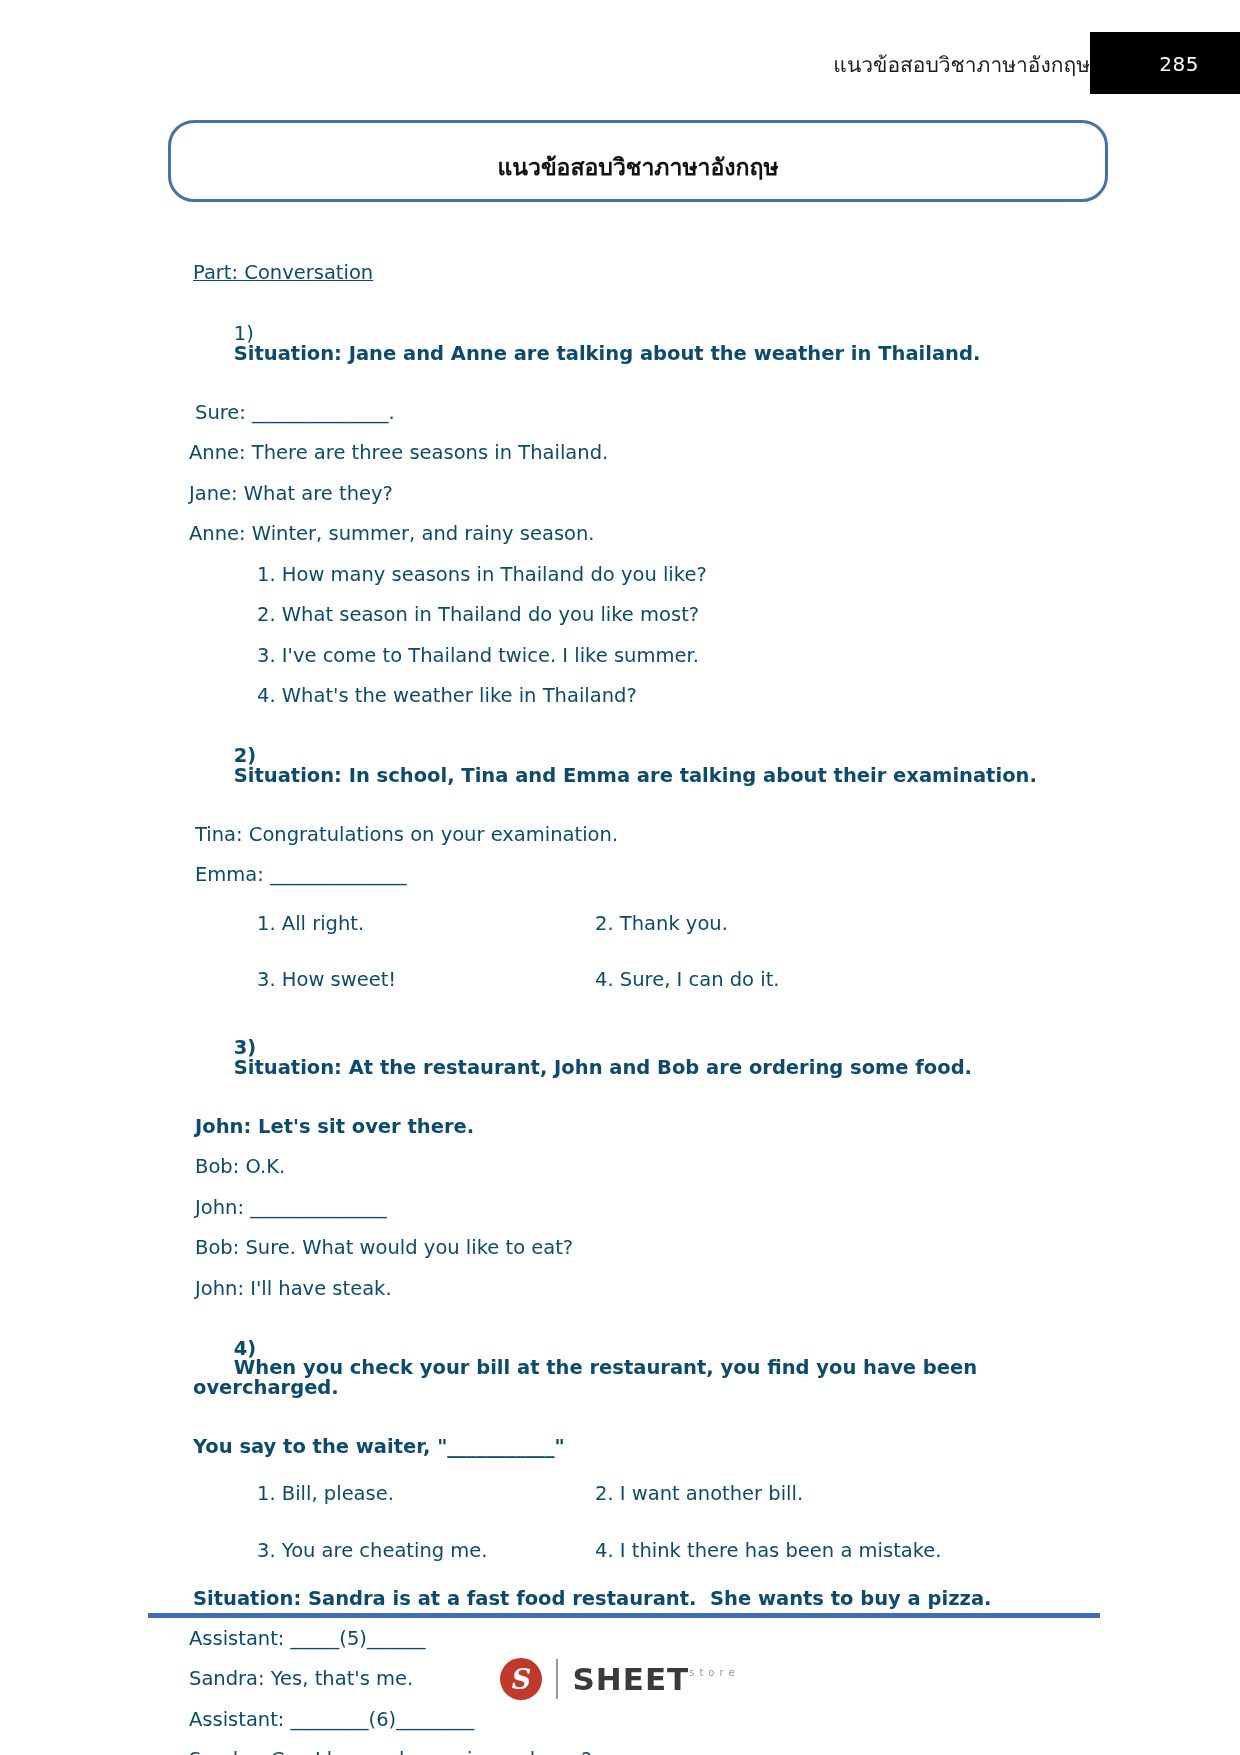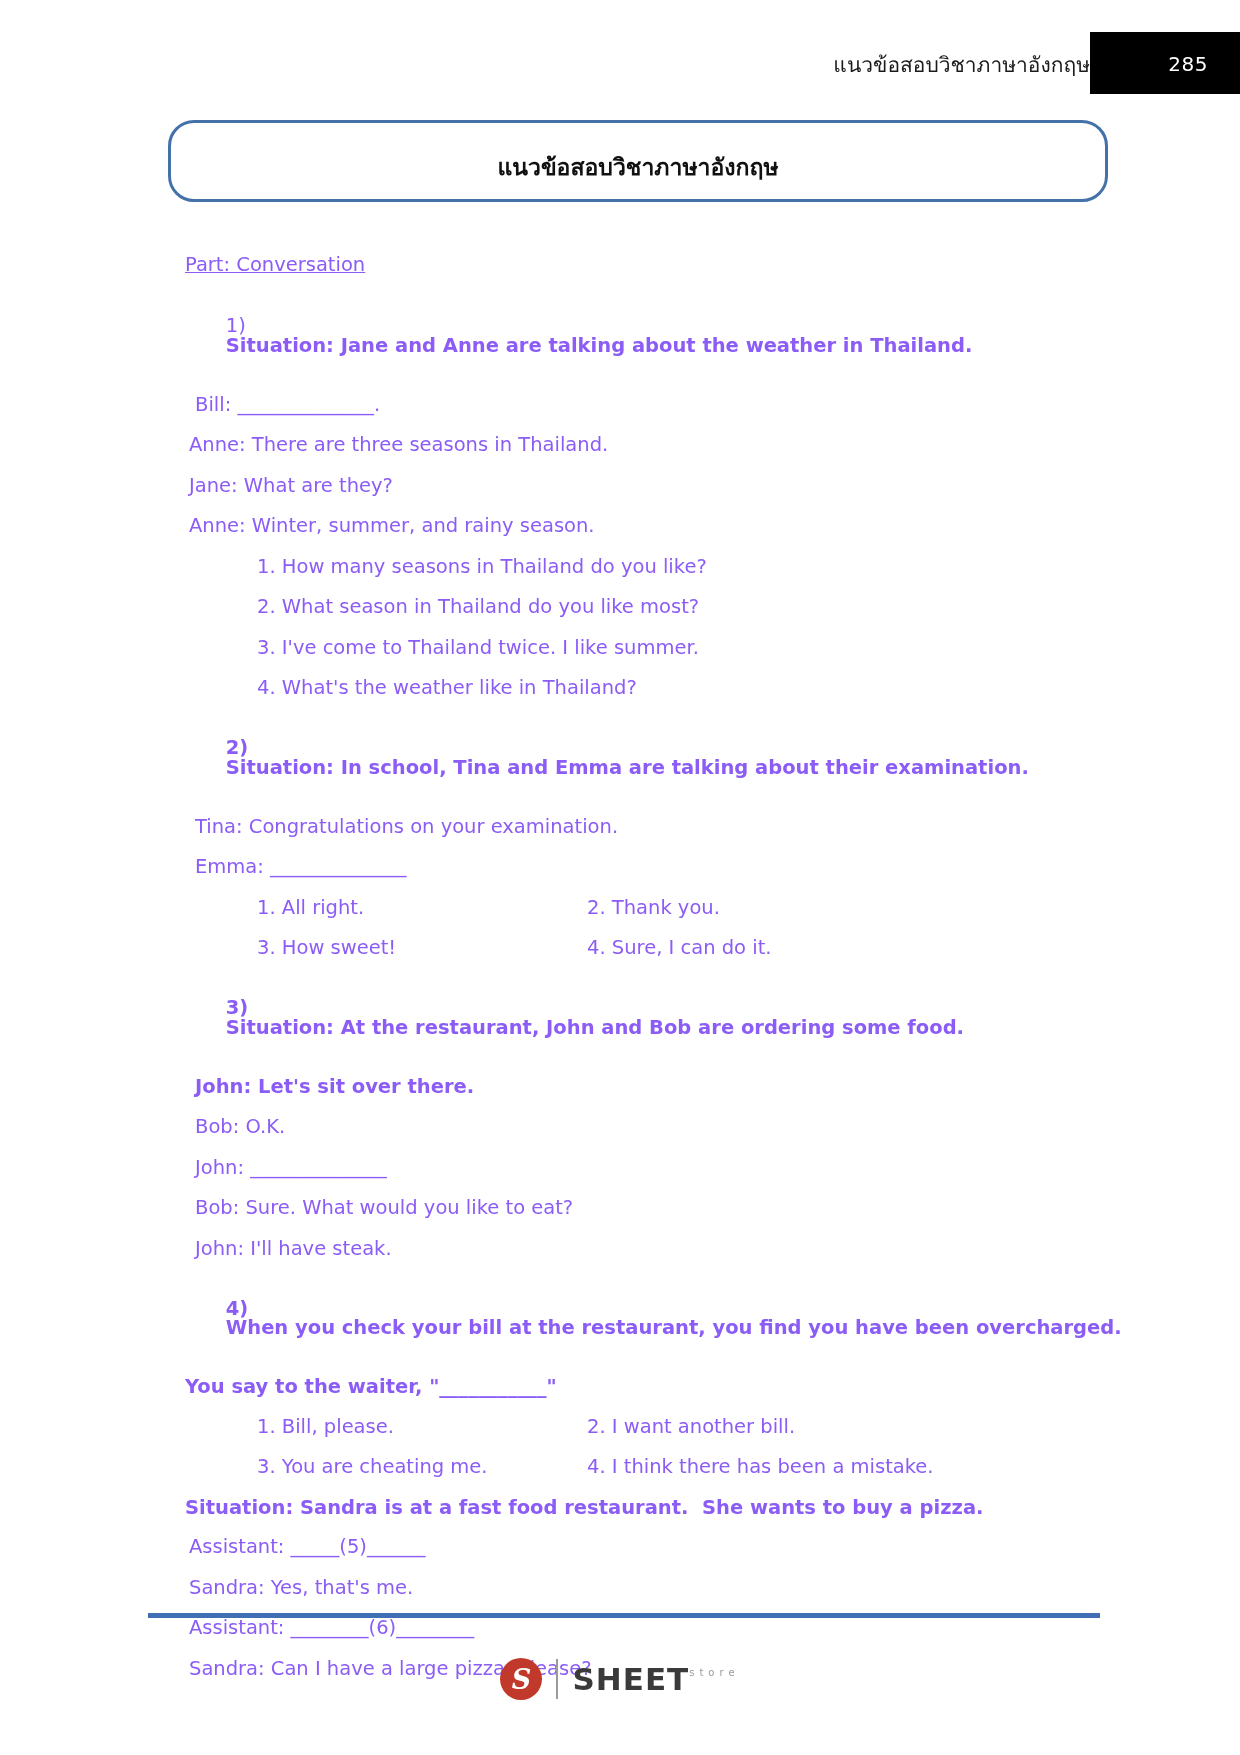--- a/index.html
+++ b/index.html
@@ -40,21 +40,21 @@
   .page-number-box {
     position: absolute;
     right: 0;
     top: 32px;
     width: 150px;
     height: 62px;
     background: #000000;
   }
   .page-number {
     position: absolute;
-    right: 32px;
+    right: 41px;
     top: 52px;
     color: #ffffff;
     font-size: 20px;
     letter-spacing: 0.5px;
   }
 
   
   .title-box {
     position: absolute;
     left: 168px;
@@ -79,22 +79,22 @@
   .content {
     position: absolute;
     left: 185px;
     top: 255px;
     width: 940px;
   }
 
   .line {
     font-size: 19.5px;
     line-height: 1;
-    color: #8b5cf6;
-    margin: 0;
+    color: #0c4a6e;
+    margin: 8px;
     padding: 0;
     white-space: pre-wrap;
   }
 
   .part-head {
     text-decoration: underline;
     margin-bottom: 22px;
   }
 
   .situation {
@@ -208,21 +208,21 @@
   </div>
 
   <div class="content">
 
     <div class="line part-head">Part: Conversation</div>
 
     <div class="line situation">
       <span class="num">1)</span>
       <span>Situation: Jane and Anne are talking about the weather in Thailand.</span>
     </div>
-    <div class="line dialog indent">Bill: ______________.</div>
+    <div class="line dialog indent">Sure: ______________.</div>
     <div class="line dialog">Anne: There are three seasons in Thailand.</div>
     <div class="line dialog">Jane: What are they?</div>
     <div class="line dialog">Anne: Winter, summer, and rainy season.</div>
     <div class="line single-choice">1. How many seasons in Thailand do you like?</div>
     <div class="line single-choice">2. What season in Thailand do you like most?</div>
     <div class="line single-choice">3. I've come to Thailand twice. I like summer.</div>
     <div class="line single-choice">4. What's the weather like in Thailand?</div>
 
     <div class="line situation">
       <span>2)</span>

